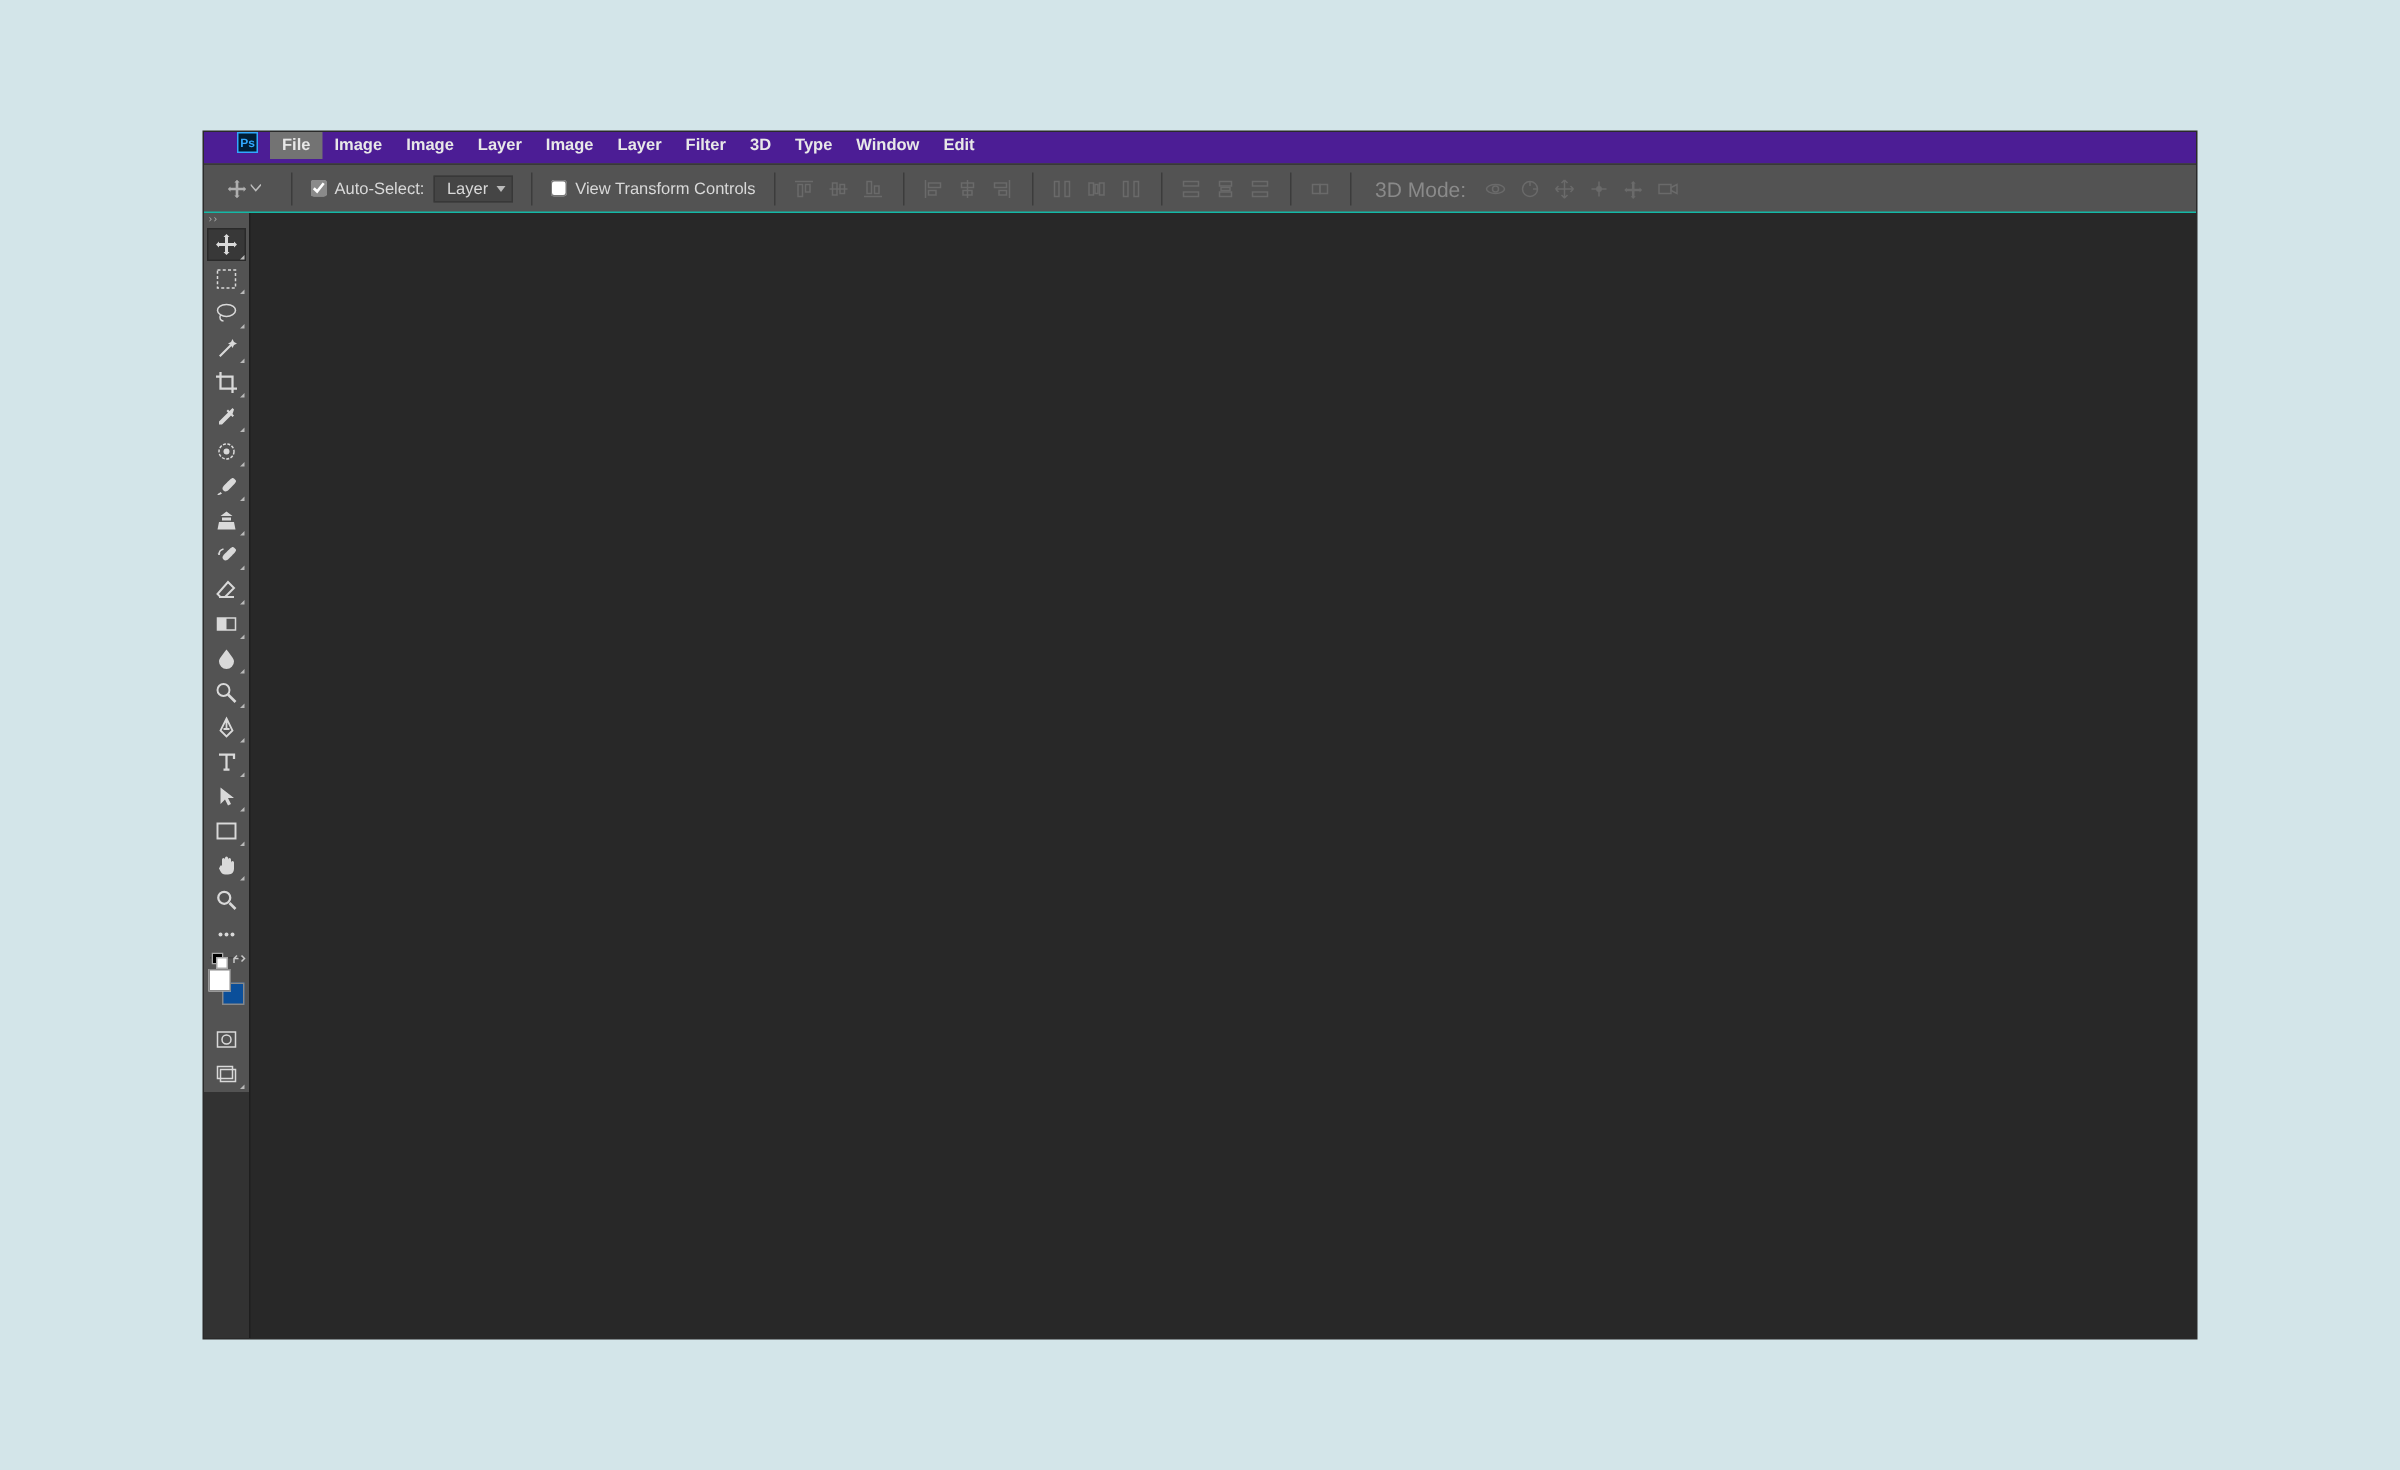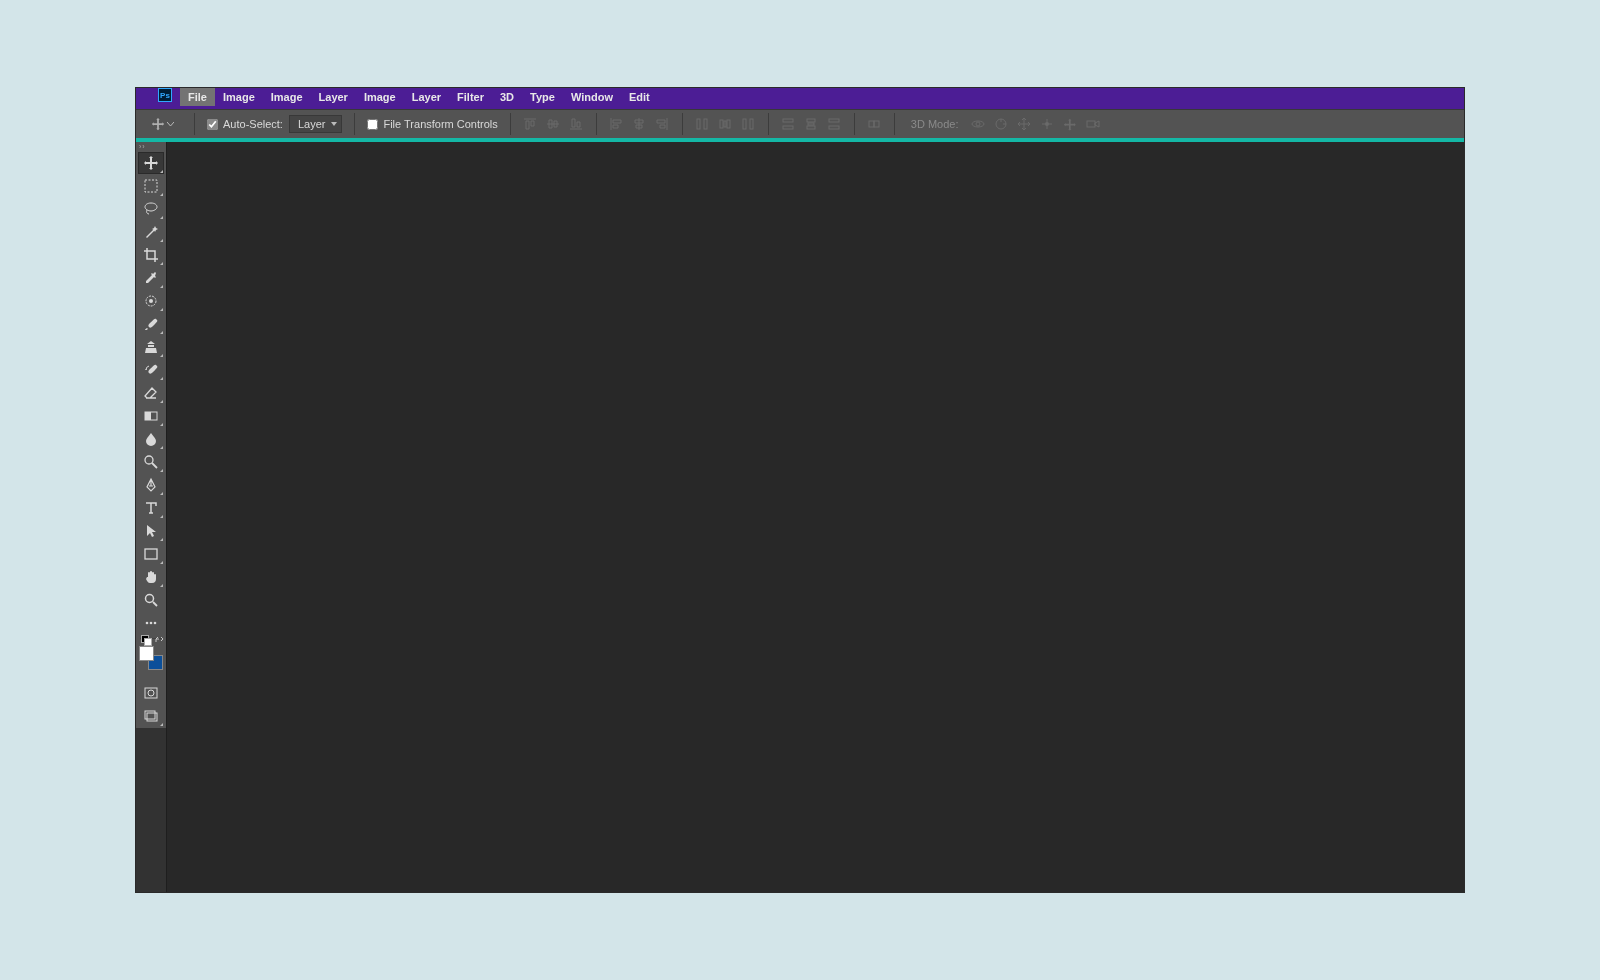--- a/index.html
+++ b/index.html
@@ -2,31 +2,31 @@
 <html><head>
 <meta charset="utf-8">
 <style>
 *{margin:0;padding:0;box-sizing:border-box;font-family:"Segoe UI",Tahoma,sans-serif;-webkit-font-smoothing:antialiased}
 body{background:#d3e5e9;display:flex;justify-content:center;align-items:center;min-height:980px;padding:26px 36px}
 .app{width:1328px;height:804px;background:#323232;display:flex;flex-direction:column;position:relative;box-shadow:0 0 0 1px #2a2a2a}
 .menubar{height:21px;background:#4c1d95;display:flex;align-items:flex-start;padding-left:22px;color:#e8e8e8;font-size:11px}
 .ps-logo{width:14px;height:14px;background:#001e36;border:1px solid #31a8ff;display:flex;align-items:center;justify-content:center;color:#31a8ff;font-size:8px;font-weight:700;margin-right:8px}
 .menu-item{padding:3px 8px;cursor:pointer}
 .menu-item.active{background:#737373}
-.optbar{height:33px;background:#535353;border-top:1px solid #383838;border-bottom:4px solid #14b8a6;display:flex;align-items:center;padding-left:14px;gap:6px;color:#d9d9d9;font-size:11px}
+.optbar{height:33px;background:#535353;border-top:1px solid #383838;border-bottom:1px solid #14b8a6;display:flex;align-items:center;padding-left:14px;gap:6px;color:#d9d9d9;font-size:11px}
 .opt-tool{display:flex;align-items:center;gap:2px;margin-right:8px}
 .opt-sep{width:1px;height:22px;background:#3c3c3c;margin:0 6px}
 .chk{display:flex;align-items:center;gap:5px}
 .chk input{width:11px;height:11px;accent-color:#8a8a8a}
 .dd{background:#454545;border:1px solid #383838;padding:2px 16px 2px 8px;font-size:11px;color:#d9d9d9;position:relative;cursor:pointer}
 .dd::after{content:'';position:absolute;right:4px;top:6px;border-left:3px solid transparent;border-right:3px solid transparent;border-top:4px solid #bbb}
 .icongrp{display:flex;gap:8px;align-items:center}
 .ico-btn{width:15px;height:15px;display:flex;align-items:center;justify-content:center;cursor:pointer;color:#afafaf}
 .ico-btn.disabled{color:#6a6a6a;cursor:default}
-.dim-label{color:#8a8a8a;font-size:11px;margin-left:4px}
+.dim-label{color:#8a8a8a;font-size:14px;margin-left:4px}
 .body{flex:1;display:flex;background:#323232}
 .toolbar-wrap{display:flex;flex-direction:column}
 .tb-handle{height:8px;width:30px;background:#535353;color:#aaa;font-size:7px;padding-left:3px;display:flex;align-items:center;letter-spacing:1px}
 .toolbar{width:30px;background:#535353;display:flex;flex-direction:column;align-items:center;padding-top:2px}
 .tool{width:26px;height:22px;display:flex;align-items:center;justify-content:center;color:#d9d9d9;cursor:pointer;position:relative;margin-bottom:1px}
 .tool.selected{background:#383838;box-shadow:inset 0 0 0 1px #2a2a2a}
 .tool.tick::after{content:'';position:absolute;right:1px;bottom:1px;border-left:3px solid transparent;border-bottom:3px solid #bababa}
 .tool-sep{width:22px;height:1px;background:#424242;margin:3px 0}
 .color-well{width:24px;height:24px;position:relative;margin-top:4px}
 .sw{position:absolute;width:15px;height:15px;border:1px solid #888}
@@ -76,21 +76,21 @@
   </div>
   <div class="opt-sep"></div>
   <label class="chk">
    <input type="checkbox" id="chk-auto" checked="" style="">
         <span>Auto-Select:</span>
   </label>
   <div class="dd">Layer</div>
   <div class="opt-sep"></div>
   <label class="chk">
    <input type="checkbox" id="chk-trans" style="">
-        <span>File Transform Controls</span>
+        <span>View Transform Controls</span>
   </label>
   <div class="opt-sep"></div>
   <div class="icongrp">
    <span class="ico-btn disabled">
           <svg width="14" height="14">
             <path d="M1 2h12M3 4h3v8H3zM8 4h3v5H8z" stroke="currentColor" fill="none"></path>
           </svg>
         </span>
    <span class="ico-btn disabled">
           <svg width="14" height="14">

